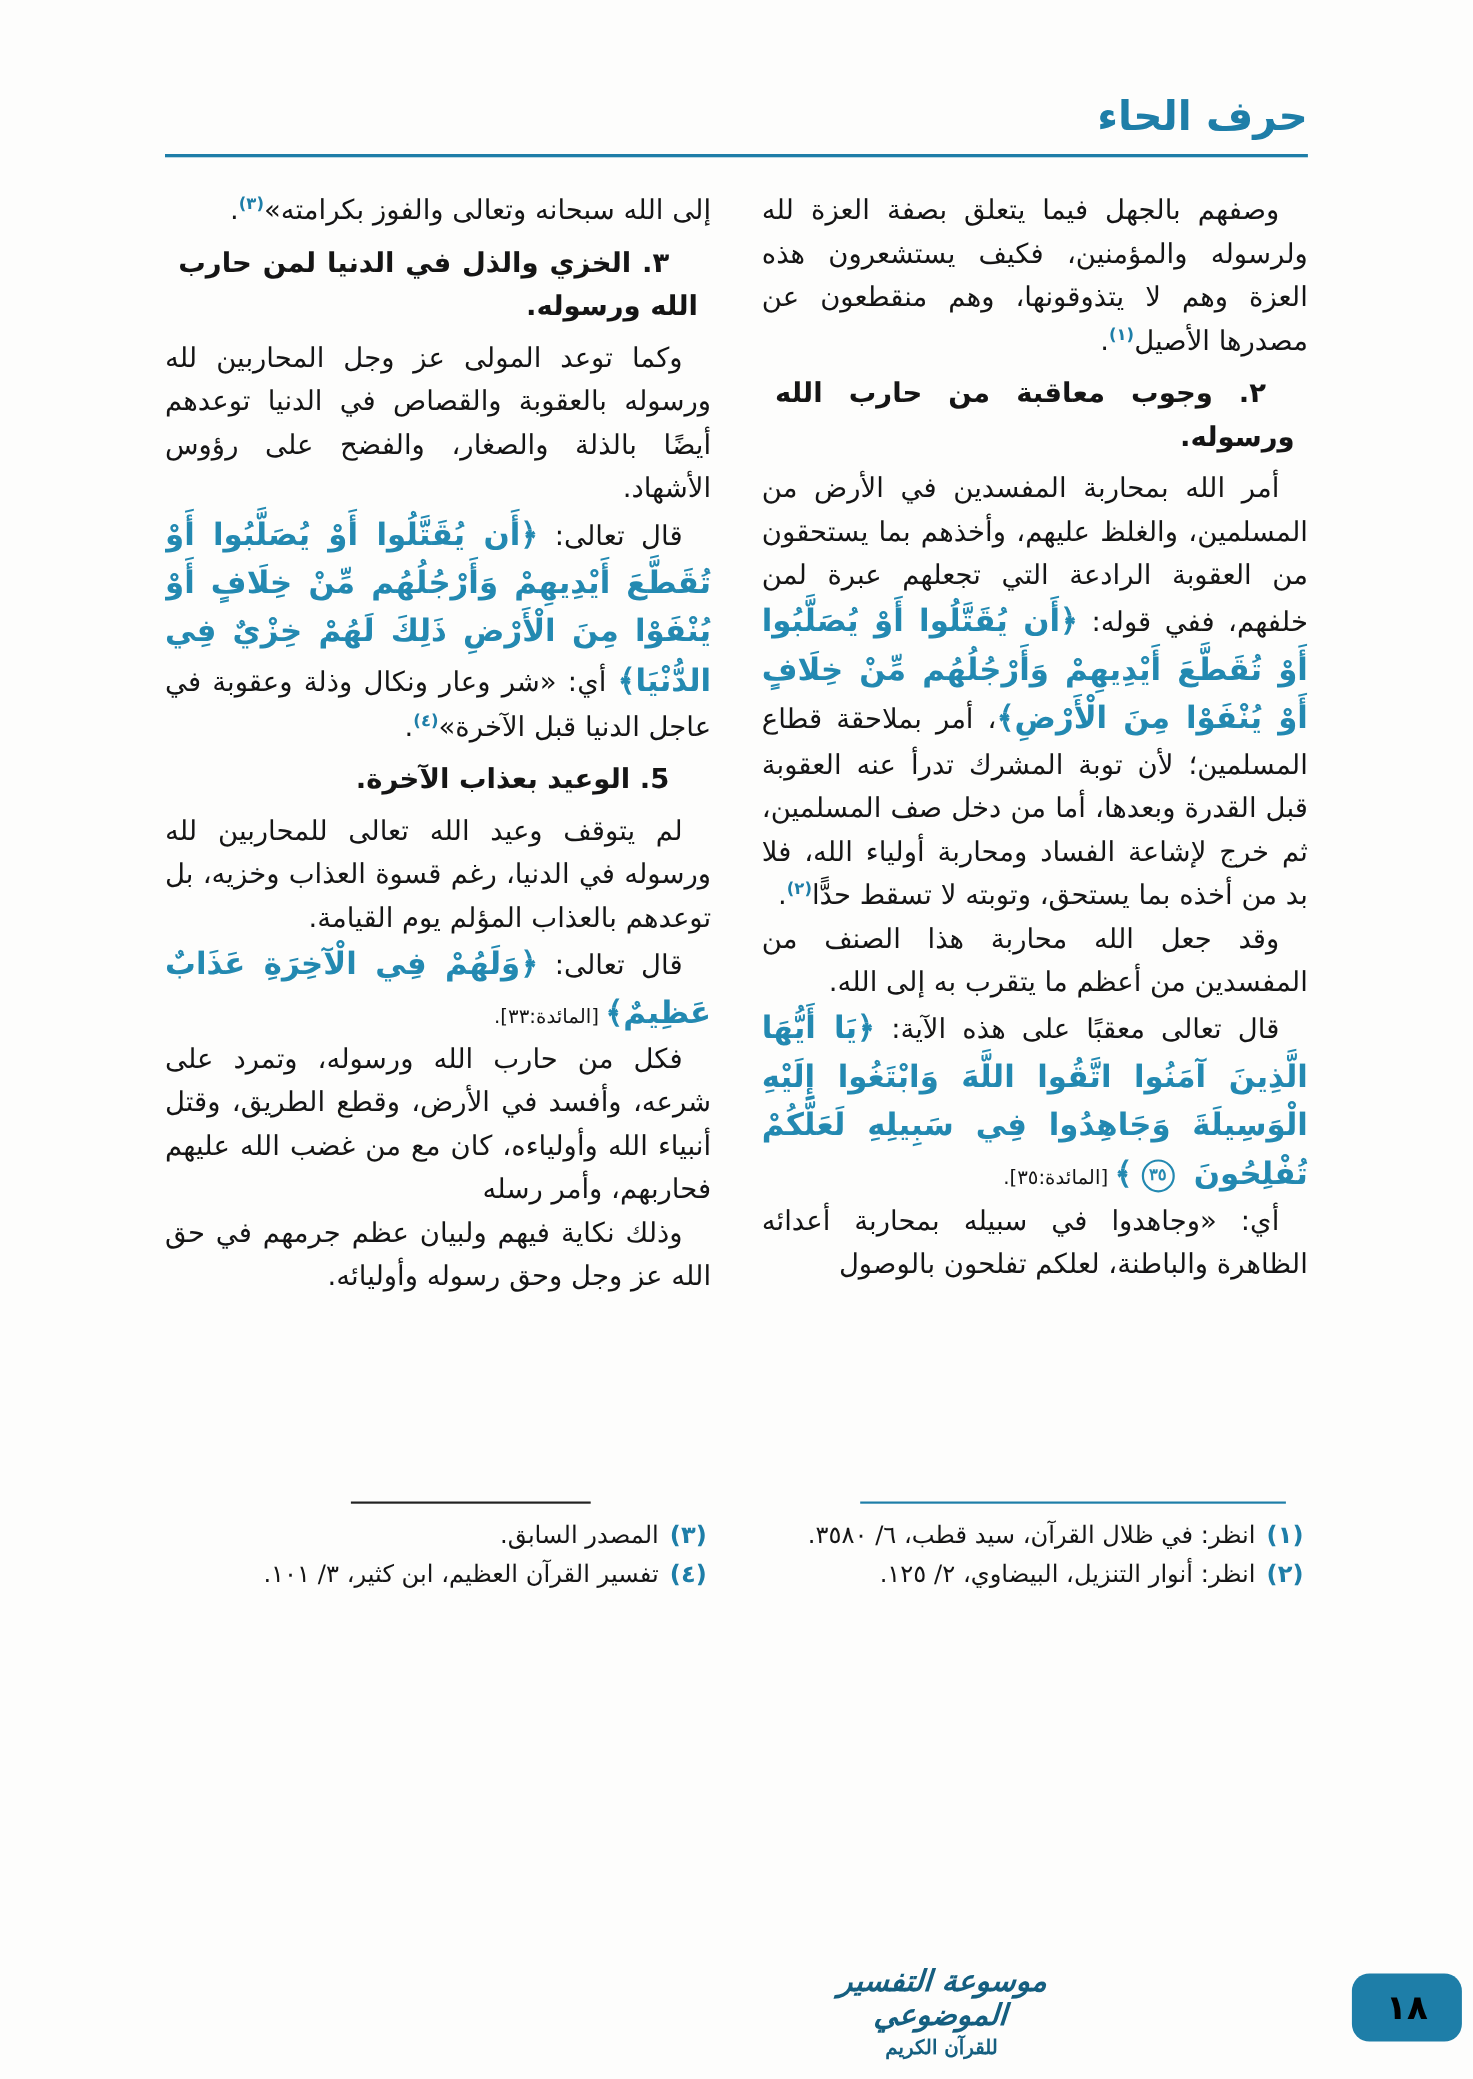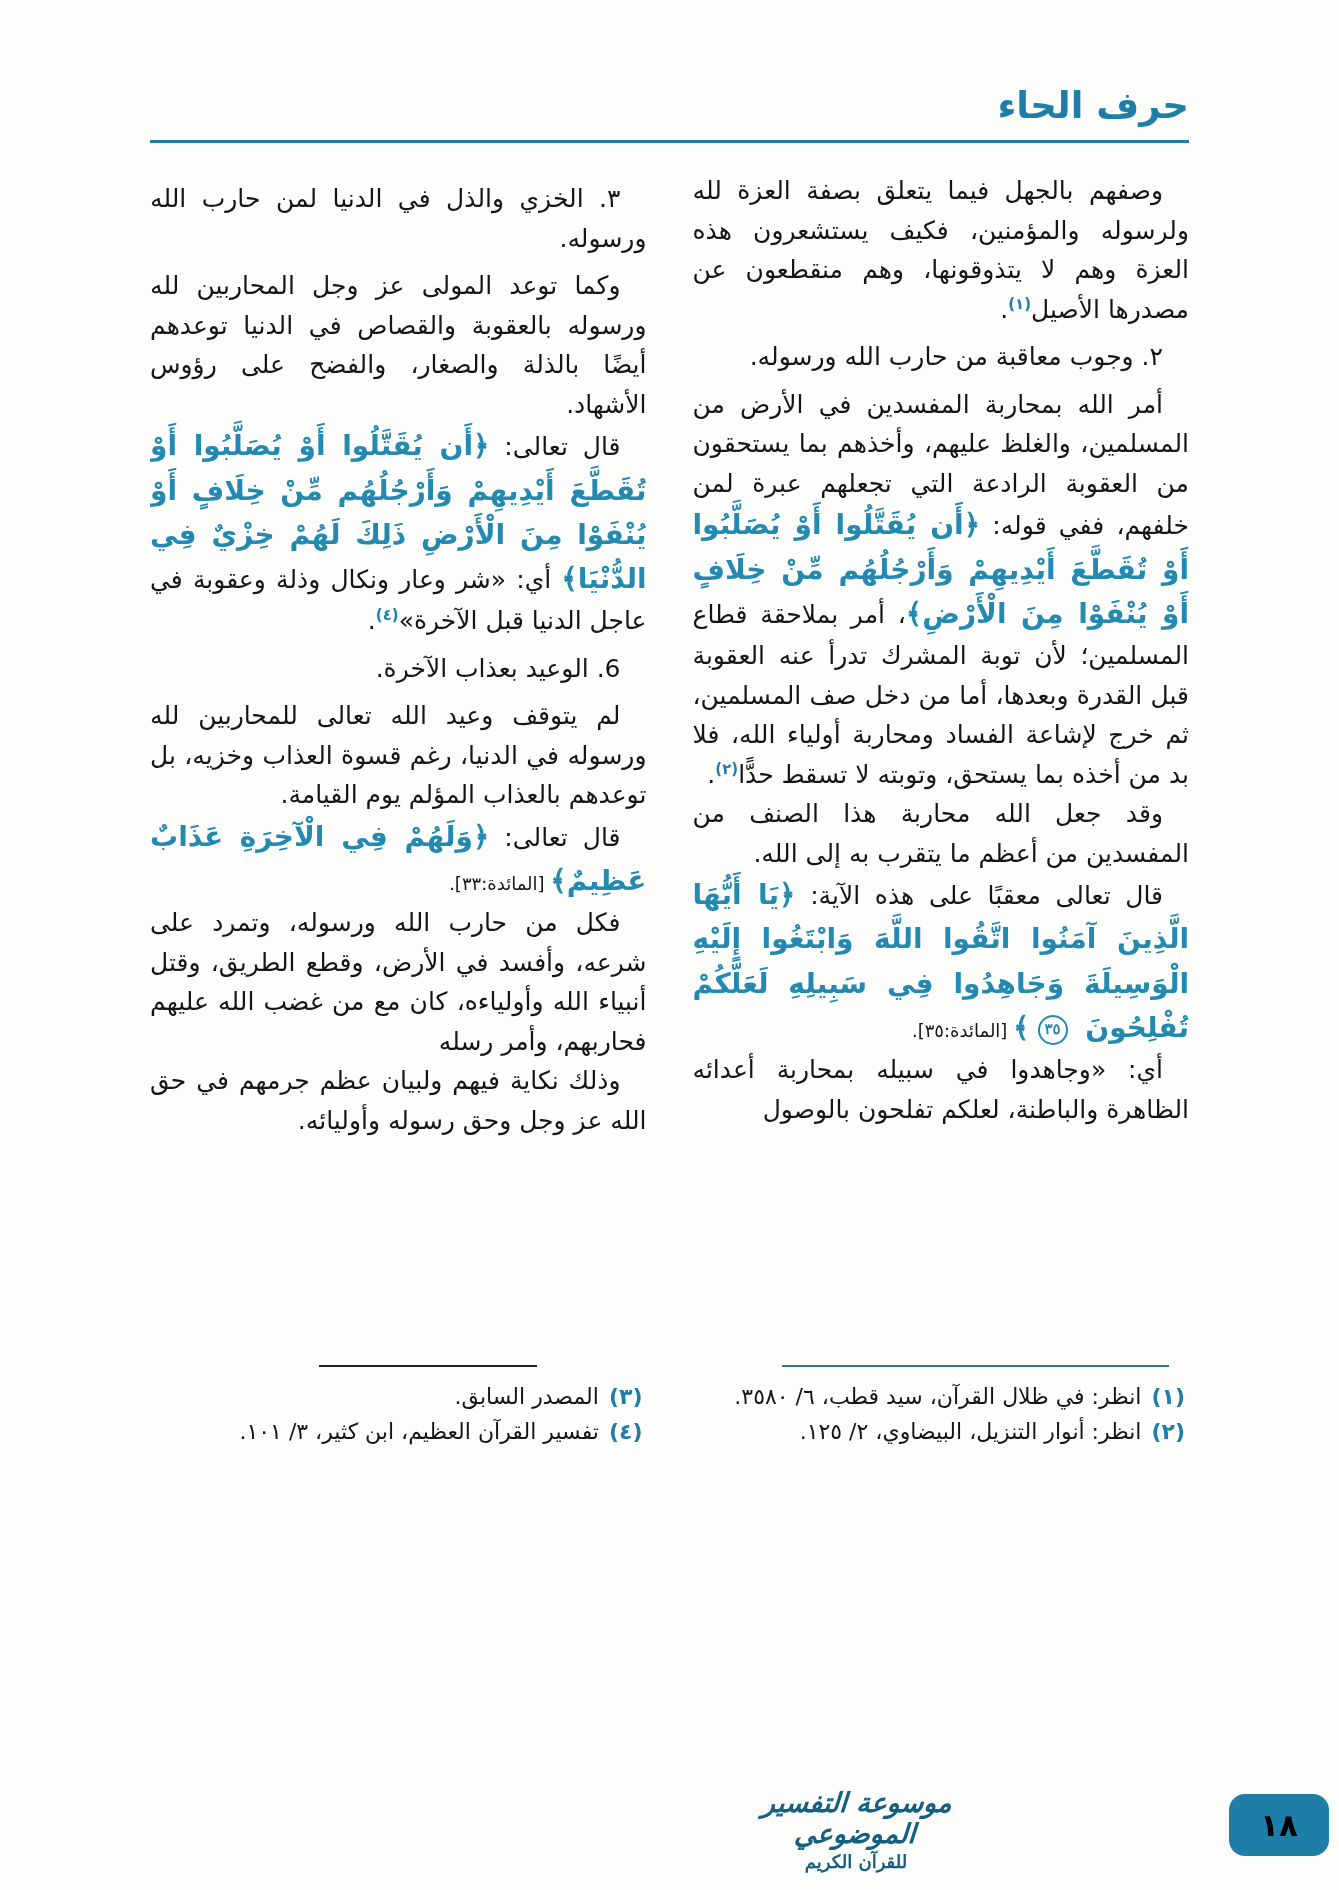--- a/index.html
+++ b/index.html
@@ -39,21 +39,21 @@
   .column{flex:1;display:flex;flex-direction:column;overflow:hidden;}
   .col-body{flex:1;overflow:hidden;}
   .col-body p{
     margin:0;
     font-size:25px;
     line-height:1.58;
     text-align:justify;
   }
   .col-body p.paragraph{text-indent:26px;}
   .col-body p.paragraph-cont{text-indent:0;}
-  .col-body p.heading{font-weight:normal;text-indent:26px;margin:8px 0;}
+  .col-body p.heading{font-weight:bold;text-indent:26px;margin:8px 12px;}
   .quran{color:var(--quran);font-weight:bold;font-size:28px;}
   .ref{color:var(--accent);font-size:15px;font-weight:bold;}
   .cite{font-size:18px;color:var(--ink);}
   .ayah{
     display:inline-flex;align-items:center;justify-content:center;
     width:30px;height:30px;border:2px solid var(--quran);border-radius:50%;
     color:var(--quran);font-size:15px;font-weight:bold;
     vertical-align:middle;margin:0 8px;text-indent:0;font-family:Liberation Serif, serif;
   }
   
@@ -115,24 +115,25 @@
         <div class="foot-rule"></div>
         <div>
             <div class="footnote"><span class="fn-marker">(١)</span><span class="fn-text">انظر: في ظلال القرآن، سيد قطب، ٦/ ٣٥٨٠.</span></div>
             <div class="footnote"><span class="fn-marker">(٢)</span><span class="fn-text">انظر: أنوار التنزيل، البيضاوي، ٢/ ١٢٥.</span></div>
           </div>
       </div>
     </div>
 
     <div class="column column-left">
       <div class="col-body">
+          <p class="paragraph-cont"><span class="txt">إلى الله سبحانه وتعالى والفوز بكرامته»</span><sup class="ref">(٣)</sup><span class="txt">.</span></p>
           <p class="heading"><span class="txt">٣. الخزي والذل في الدنيا لمن حارب الله ورسوله.</span></p>
           <p class="paragraph"><span class="txt">وكما توعد المولى عز وجل المحاربين لله ورسوله بالعقوبة والقصاص في الدنيا توعدهم أيضًا بالذلة والصغار، والفضح على رؤوس الأشهاد.</span></p>
           <p class="paragraph"><span class="txt">قال تعالى: </span><span class="quran">﴿أَن يُقَتَّلُوا أَوْ يُصَلَّبُوا أَوْ تُقَطَّعَ أَيْدِيهِمْ وَأَرْجُلُهُم مِّنْ خِلَافٍ أَوْ يُنْفَوْا مِنَ الْأَرْضِ ذَلِكَ لَهُمْ خِزْيٌ فِي الدُّنْيَا﴾</span><span class="txt"> أي: «شر وعار ونكال وذلة وعقوبة في عاجل الدنيا قبل الآخرة»</span><sup class="ref">(٤)</sup><span class="txt">.</span></p>
-          <p class="heading"><span class="txt">6. الوعيد بعذاب الآخرة.</span></p>
+          <p class="heading"><span class="txt">5. الوعيد بعذاب الآخرة.</span></p>
           <p class="paragraph"><span class="txt">لم يتوقف وعيد الله تعالى للمحاربين لله ورسوله في الدنيا، رغم قسوة العذاب وخزيه، بل توعدهم بالعذاب المؤلم يوم القيامة.</span></p>
           <p class="paragraph"><span class="txt">قال تعالى: </span><span class="quran">﴿وَلَهُمْ فِي الْآخِرَةِ عَذَابٌ عَظِيمٌ﴾</span><span class="cite"> [المائدة:٣٣].</span></p>
           <p class="paragraph"><span class="txt">فكل من حارب الله ورسوله، وتمرد على شرعه، وأفسد في الأرض، وقطع الطريق، وقتل أنبياء الله وأولياءه، كان مع من غضب الله عليهم فحاربهم، وأمر رسله</span></p>
           <p class="paragraph"><span class="txt">وذلك نكاية فيهم ولبيان عظم جرمهم في حق الله عز وجل وحق رسوله وأوليائه.</span></p>
         </div>
       <div class="footnotes">
         <div class="foot-rule"></div>
         <div>
             <div class="footnote"><span class="fn-marker">(٣)</span><span class="fn-text">المصدر السابق.</span></div>
             <div class="footnote"><span class="fn-marker">(٤)</span><span class="fn-text">تفسير القرآن العظيم، ابن كثير، ٣/ ١٠١.</span></div>

